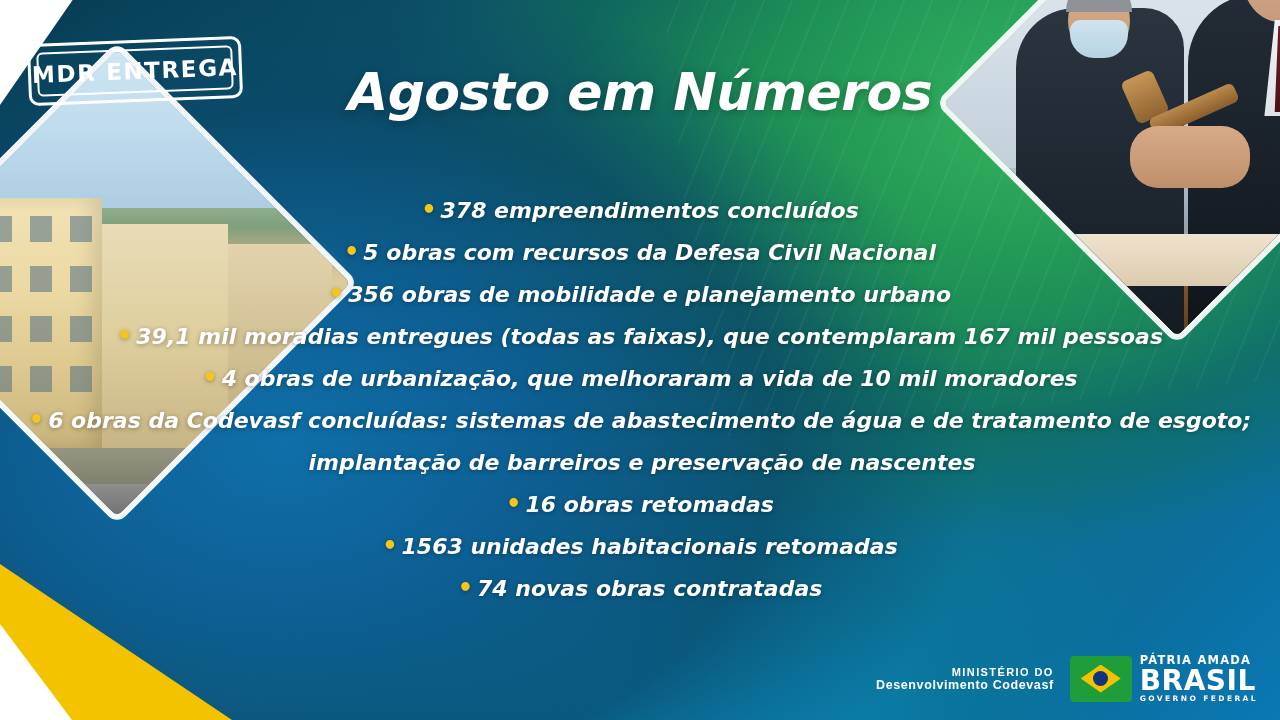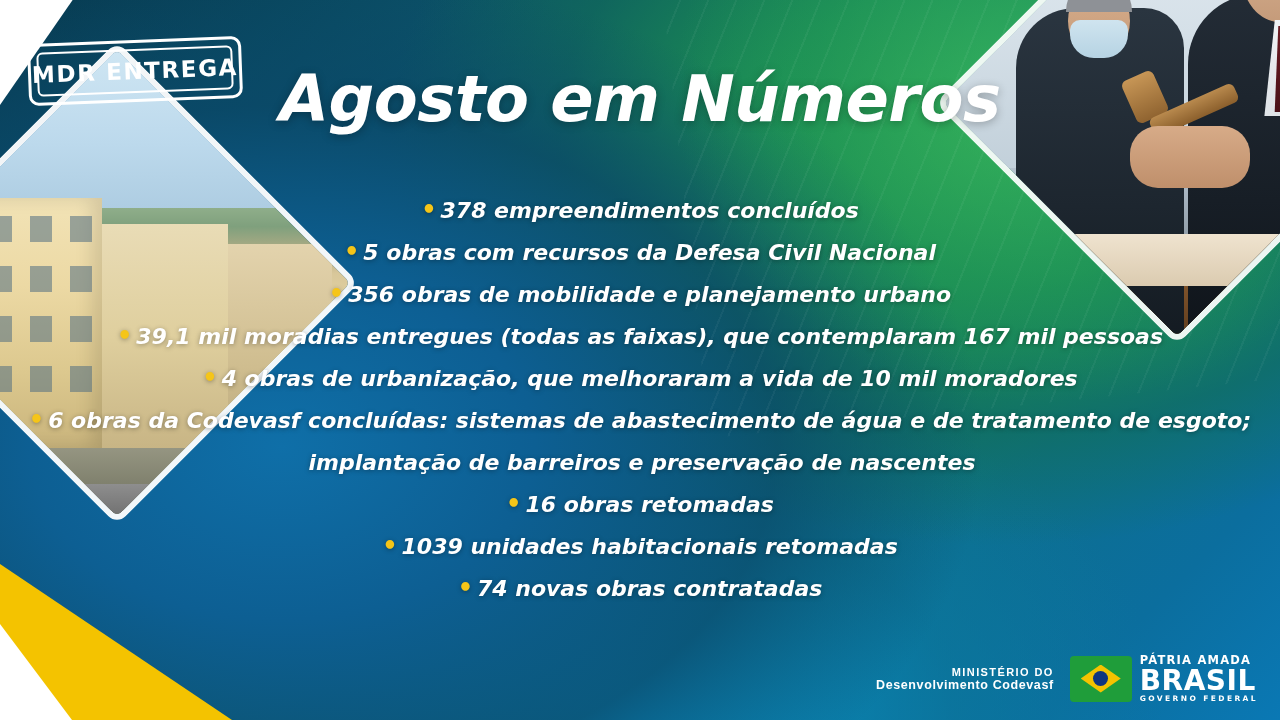--- a/index.html
+++ b/index.html
@@ -170,21 +170,21 @@
     white-space: nowrap;
   }
 
   
   .title {
     position: absolute;
     left: 0; right: 0; top: 62px;
     text-align: center;
     color: #ffffff;
     font-family: "DejaVu Sans", sans-serif;
-    font-size: 64px;
+    font-size: 52px;
     font-weight: bold;
     font-style: italic;
     letter-spacing: -0.5px;
     text-shadow: 0 2px 10px rgba(0,0,0,0.28);
   }
 
   
   .list {
     position: absolute;
     left: 0; right: 0; top: 190px;
@@ -312,21 +312,21 @@
 
   <div class="list">
     <span class="line"><span class="dot">•</span><span>378 empreendimentos concluídos</span></span>
     <span class="line"><span class="dot">•</span><span>5 obras com recursos da Defesa Civil Nacional</span></span>
     <span class="line"><span class="dot">•</span><span>356 obras de mobilidade e planejamento urbano</span></span>
     <span class="line"><span class="dot">•</span><span>39,1 mil moradias entregues (todas as faixas), que contemplaram 167 mil pessoas</span></span>
     <span class="line"><span class="dot">•</span><span>4 obras de urbanização, que melhoraram a vida de 10 mil moradores</span></span>
     <span class="line"><span class="dot">•</span><span>6 obras da Codevasf concluídas: sistemas de abastecimento de água e de tratamento de esgoto;</span></span>
     <span class="line cont"><span>implantação de barreiros e preservação de nascentes</span></span>
     <span class="line"><span class="dot">•</span><span>16 obras retomadas</span></span>
-    <span class="line"><span class="dot">•</span><span>1039 unidades habitacionais retomadas</span></span>
+    <span class="line"><span class="dot">•</span><span>1563 unidades habitacionais retomadas</span></span>
     <span class="line"><span class="dot">•</span><span>74 novas obras contratadas</span></span>
   </div>
 
   <div class="footer">
     <div class="min-logo">
       <div class="l1">MINISTÉRIO DO</div>
       <div class="l2">Desenvolvimento Codevasf</div>
     </div>
     <div class="brasil-box">
       <div class="flag">

